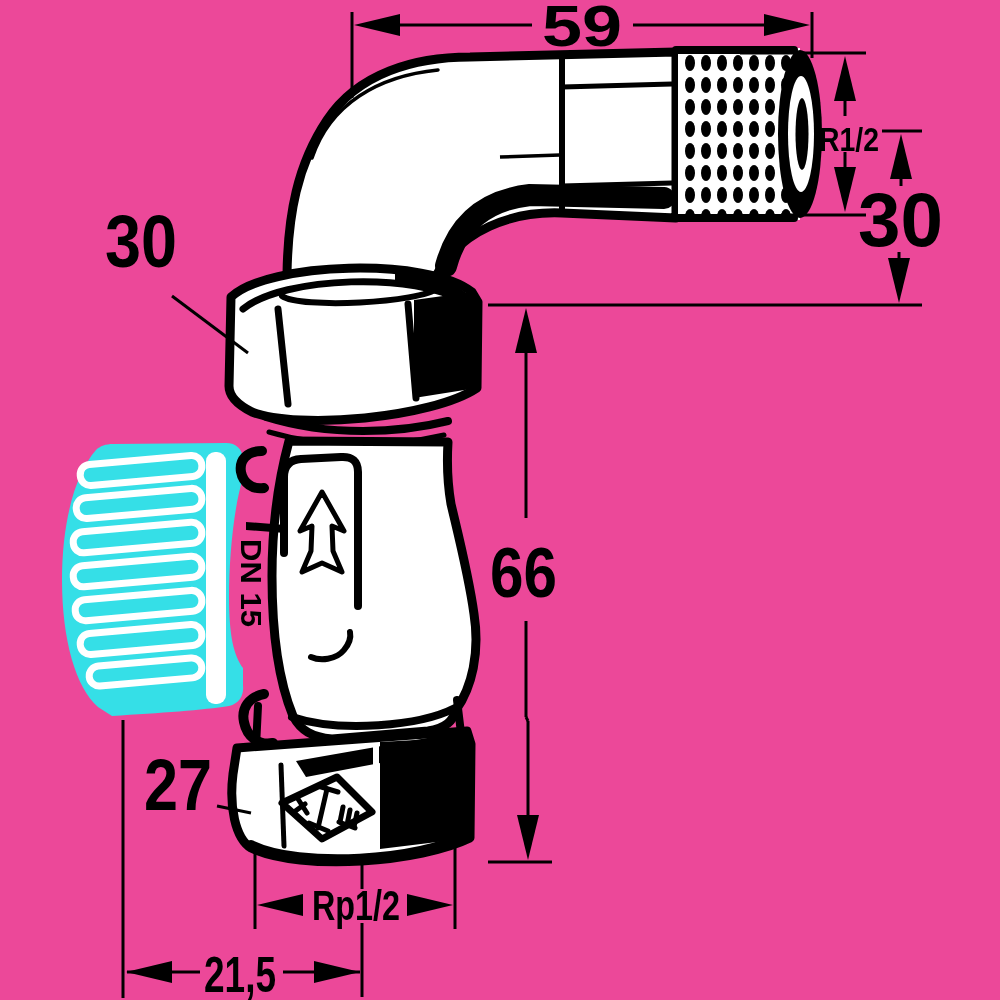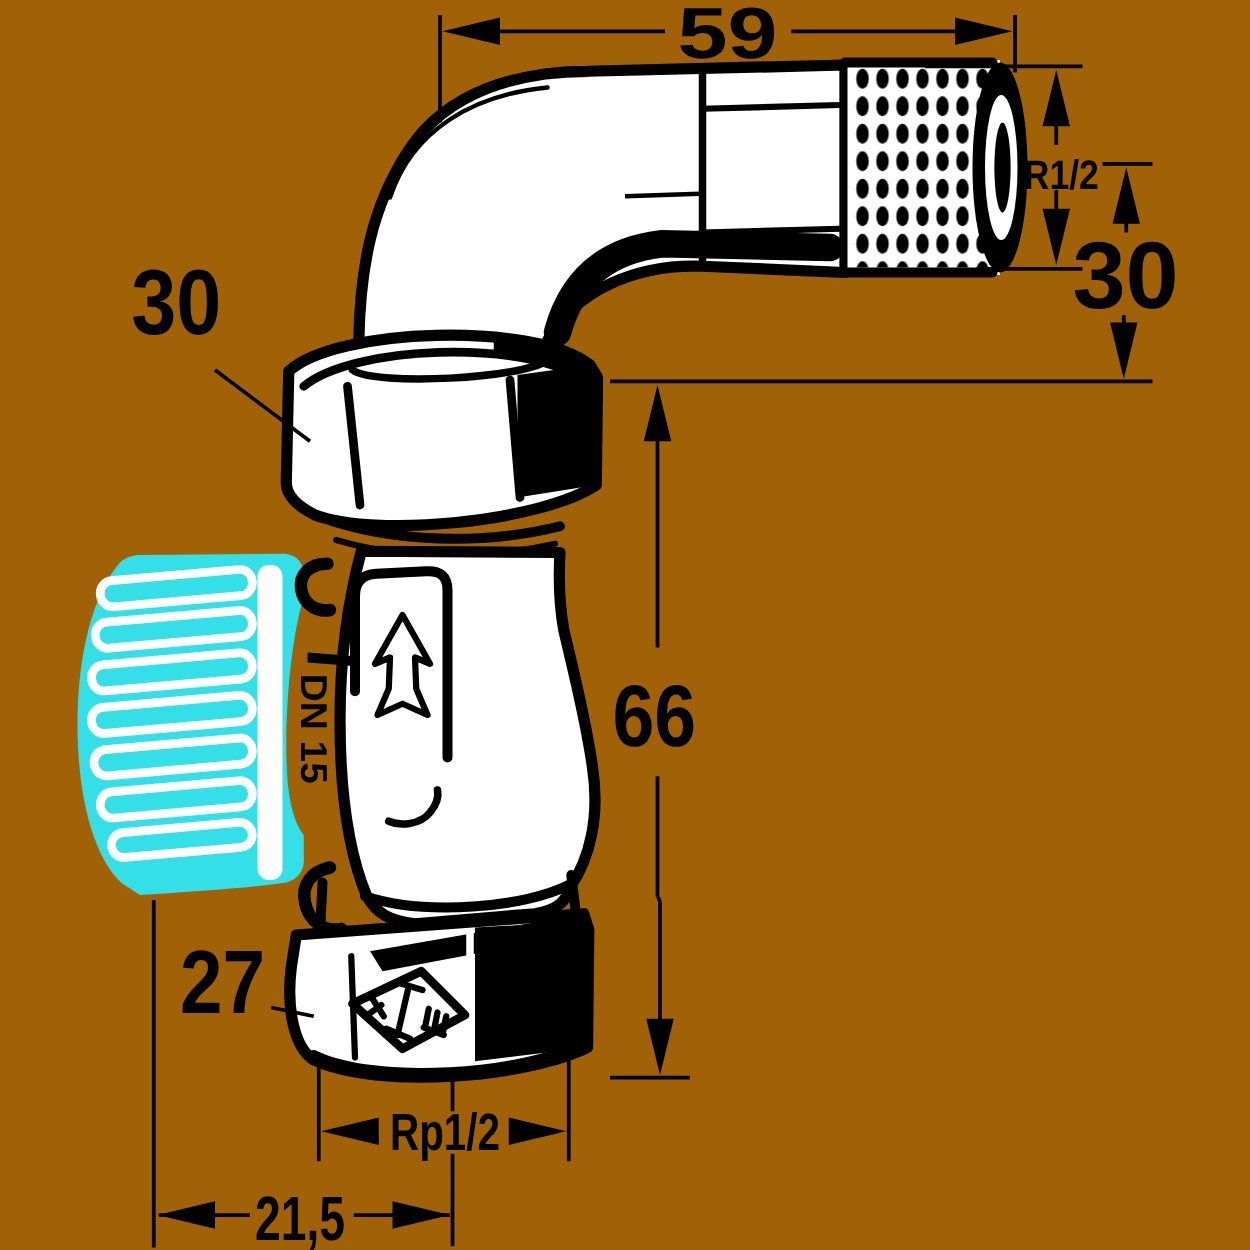--- a/index.html
+++ b/index.html
@@ -1,16 +1,16 @@
 <!DOCTYPE html>
 <html><head>
 <meta charset="utf-8">
 <style>
   html,body{margin:0;padding:0;background:#fff;}
-  #stage{position:relative;width:1000px;height:1000px;background:#a16207;overflow:hidden;}
+  #stage{position:relative;width:1000px;height:1000px;background:#ec4899;overflow:hidden;}
   svg{position:absolute;inset:0;}
   text{font-family:"Liberation Sans","DejaVu Sans",sans-serif;font-weight:bold;fill:#000;}
   .dim-line{stroke:#000;stroke-width:3;fill:none;}
   .thin{stroke:#000;stroke-width:3.5;fill:none;}
   .arrow{fill:#000;stroke:none;}
   .outline{fill:#fff;stroke:#000;stroke-width:9;stroke-linejoin:round;}
   .edge{stroke:#000;fill:none;stroke-linecap:round;}
 </style>
 </head>
 <body>

